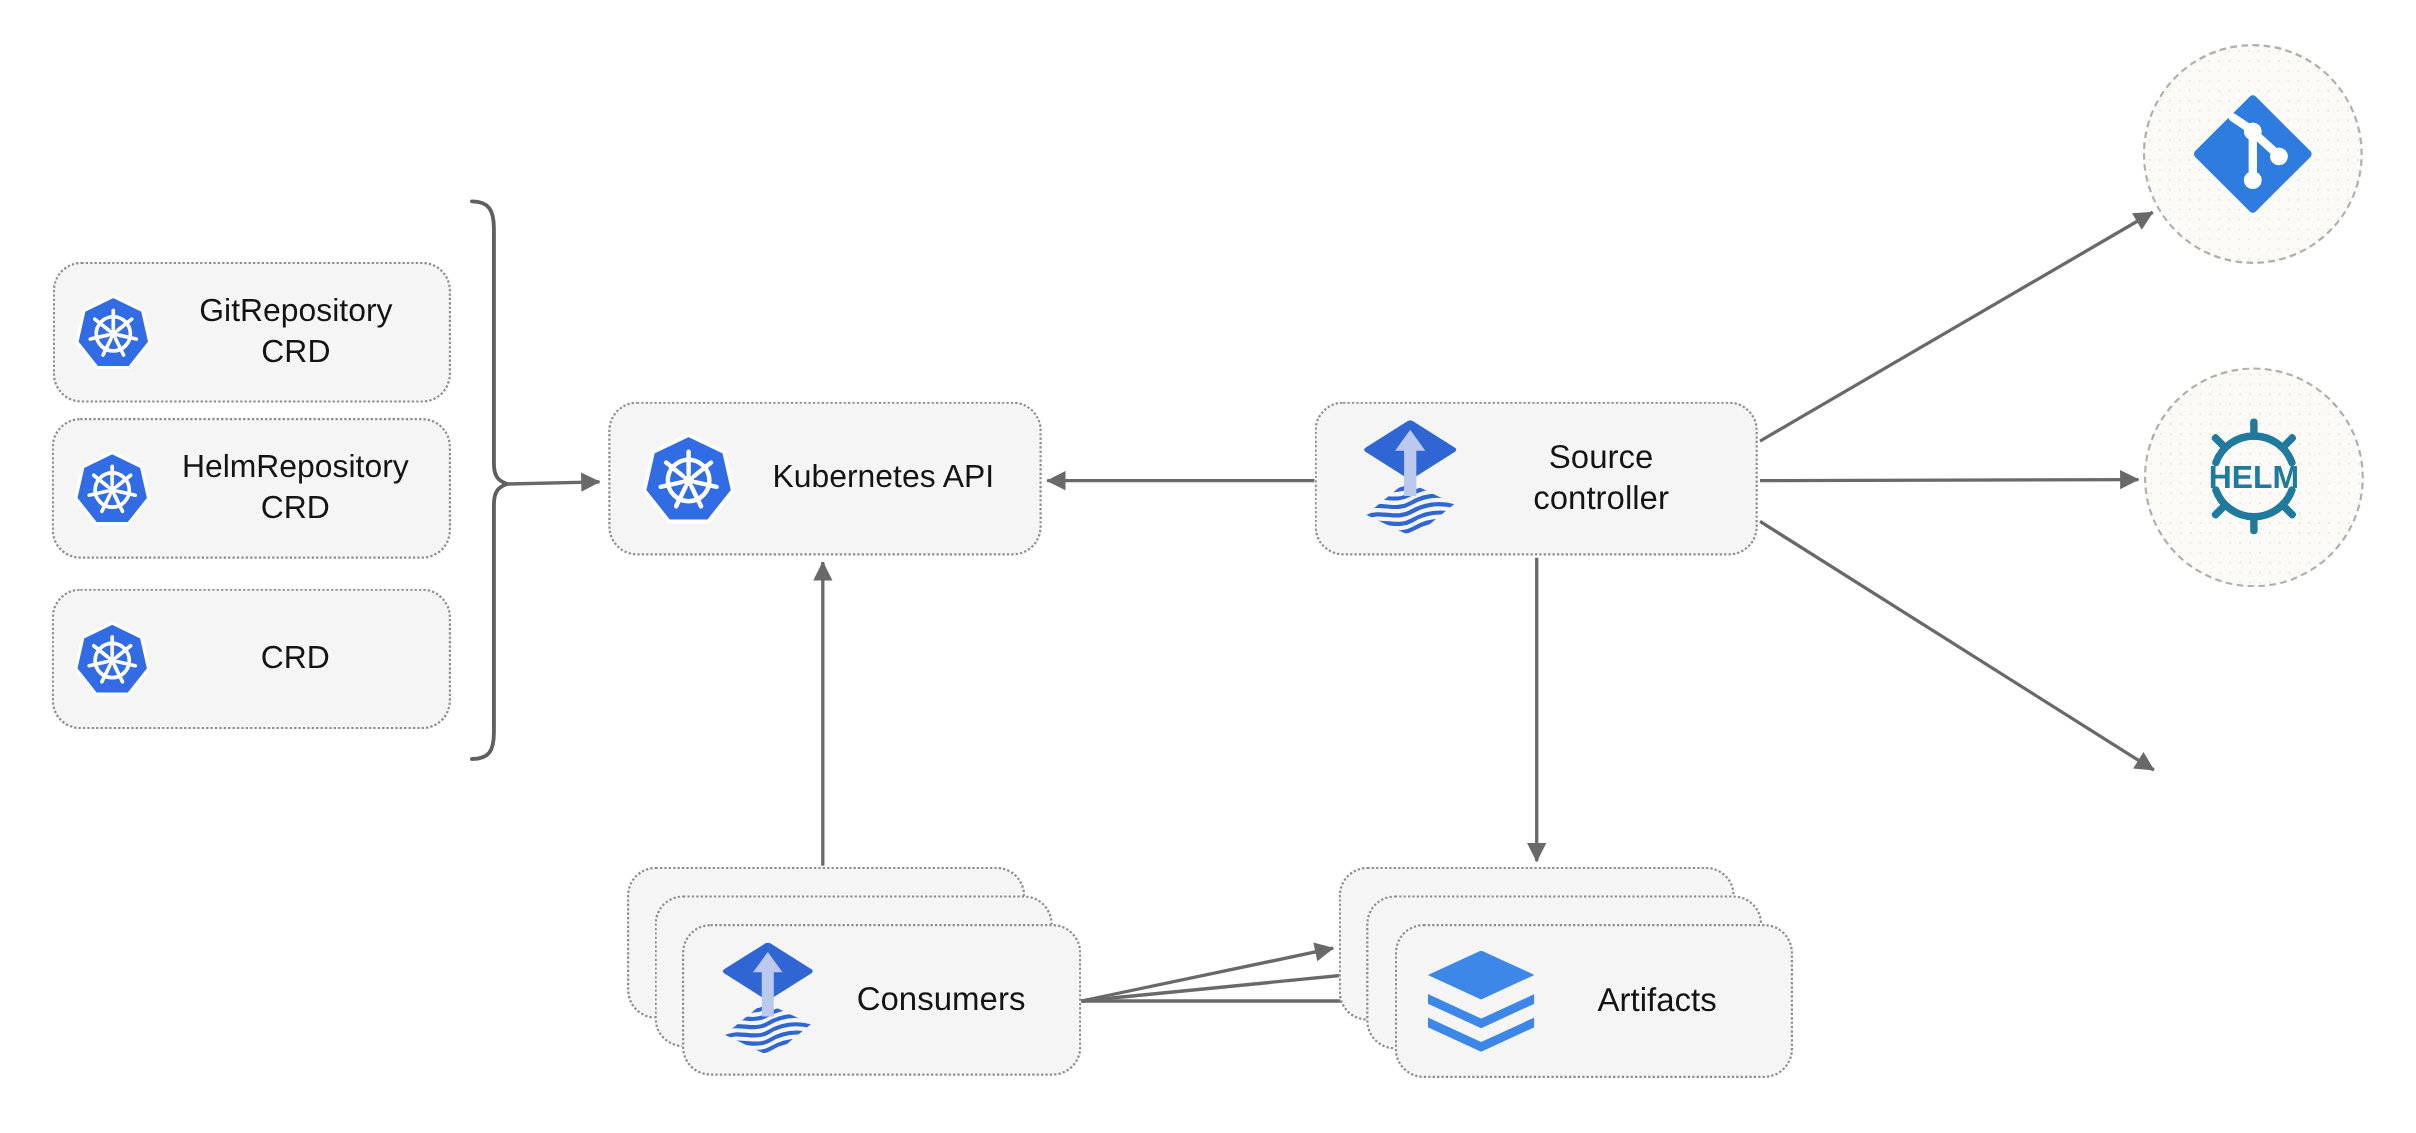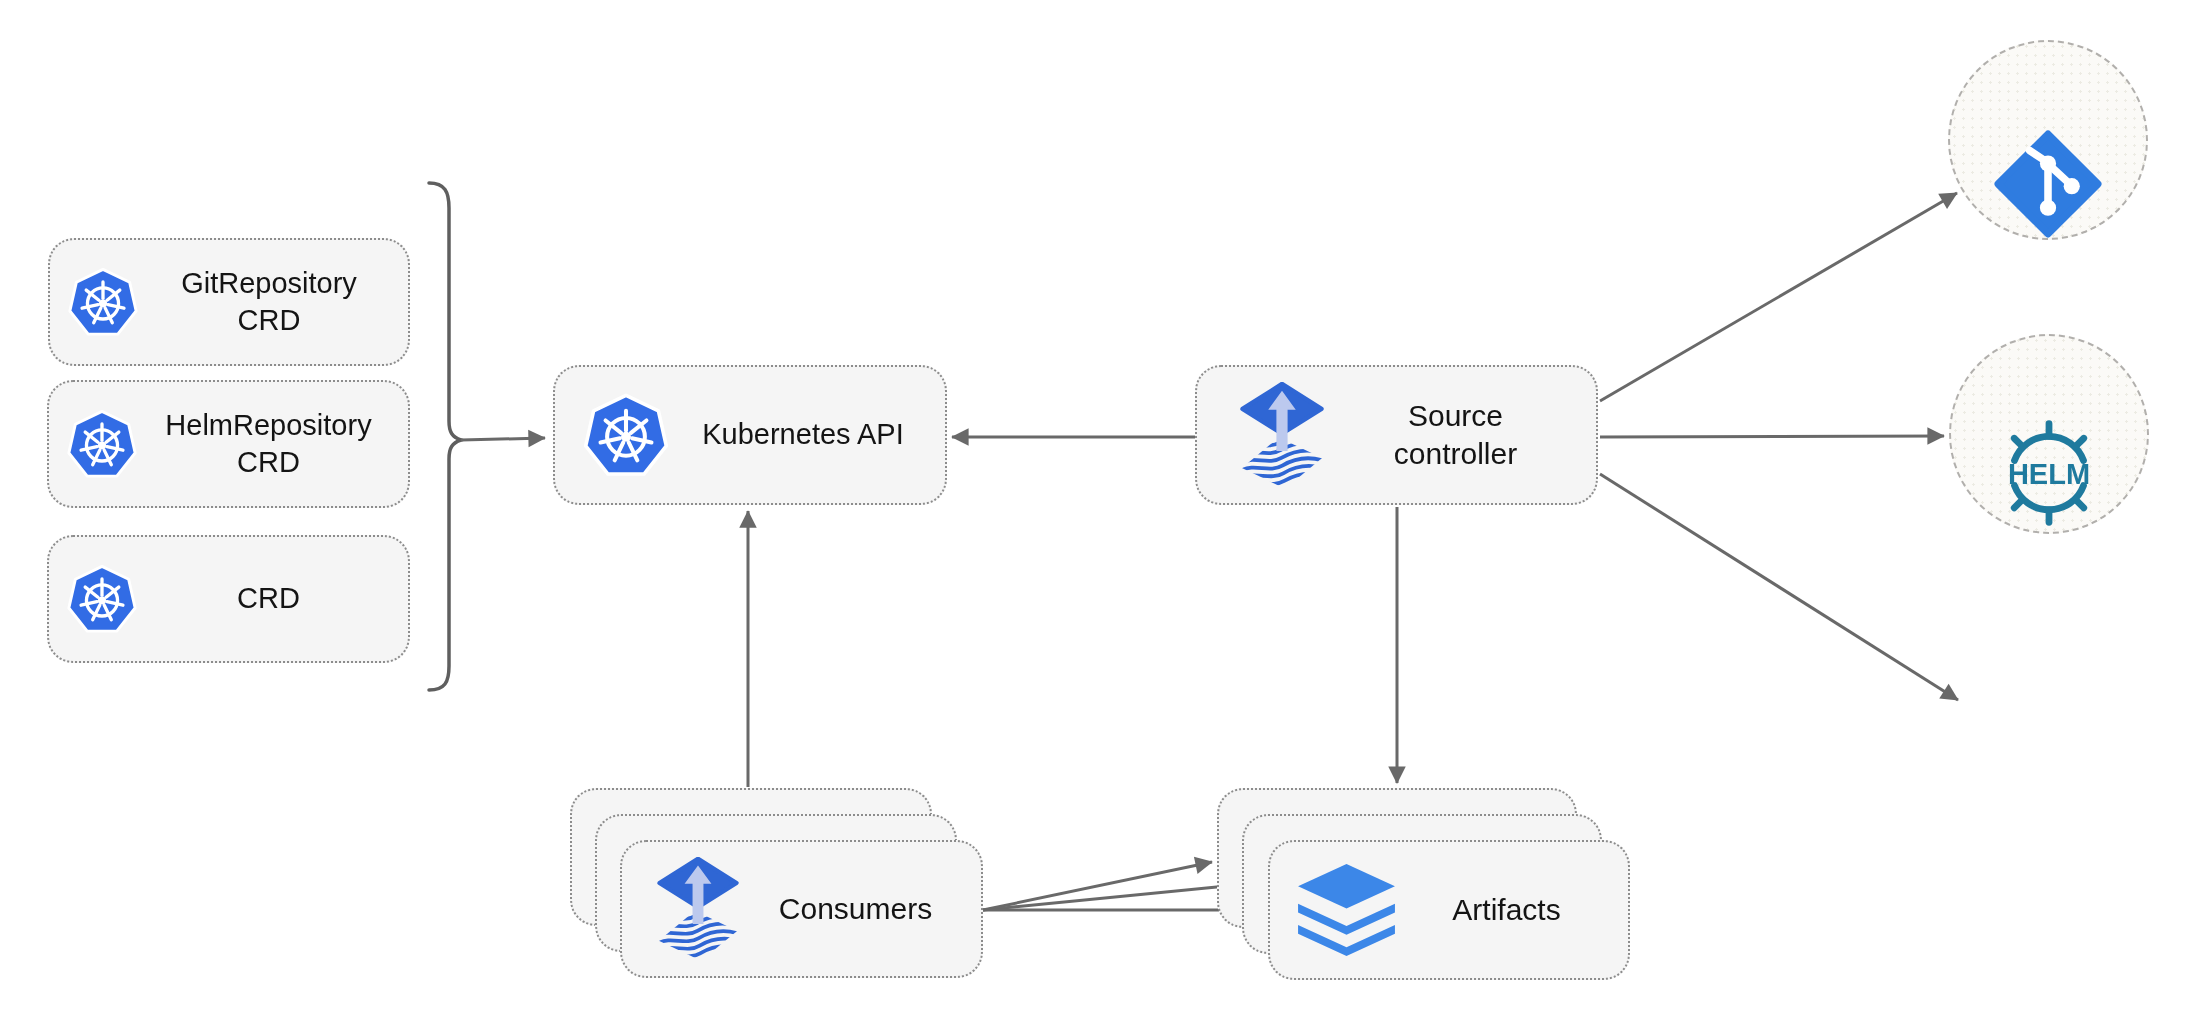--- a/index.html
+++ b/index.html
@@ -35,21 +35,21 @@
   .ghost { border-radius: 26px; }
   .circle {
     position: absolute;
     width: 200px;
     height: 200px;
     border: 2.5px dashed #b1afac;
     border-radius: 50%;
     box-sizing: border-box;
     background: radial-gradient(#ecebe3 1.2px, transparent 1.4px) 0 0 / 9px 9px, #fbfaf7;
     display: flex;
-    align-items: flex-end;
+    align-items: center;
     justify-content: center;
   }
   svg.icon { display: block; }
   #defs-svg { position: absolute; width: 0; height: 0; }
 </style>
 </head>
 <body>
 
 <div id="canvas">
 

